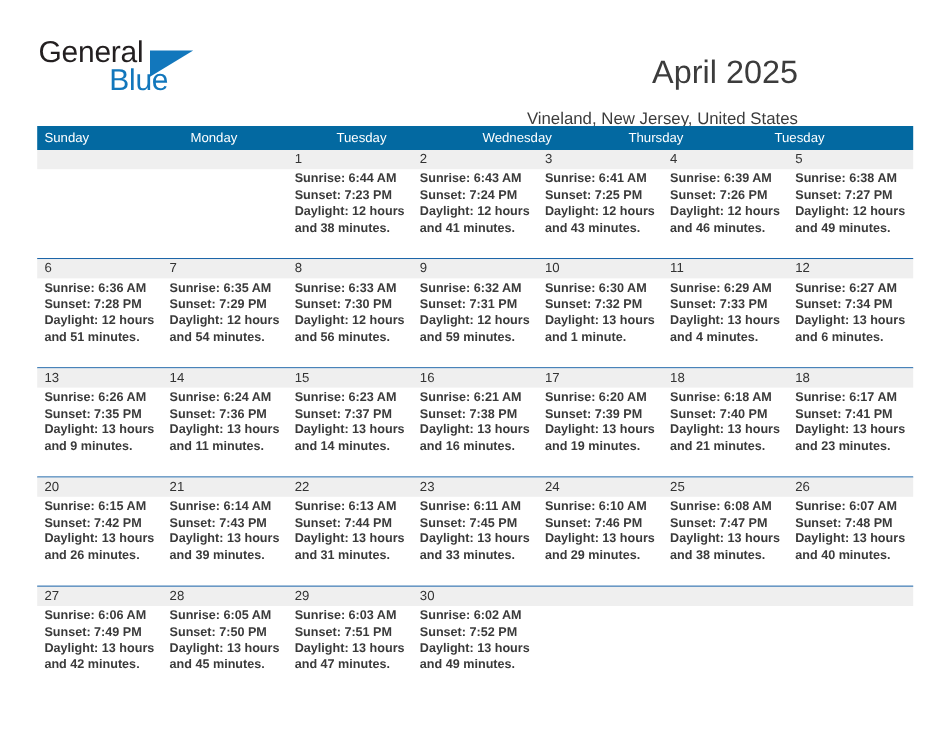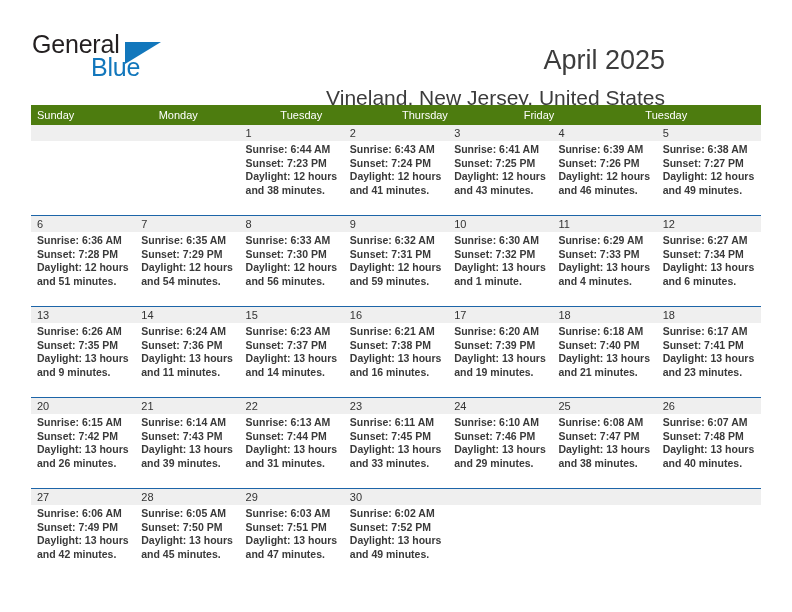--- a/index.html
+++ b/index.html
@@ -70,37 +70,37 @@
     top: 15px;
     text-align: right;
   }
   .month-title {
     font-size: 27px;
     color: #3c3c3c;
     line-height: 34px;
     white-space: nowrap;
   }
   .location {
-    font-size: 21px;
+    font-size: 14px;
     color: #3c3c3c;
     line-height: 22px;
     margin-top: 10px;
     white-space: nowrap;
   }
 
   
   .calendar {
     position: absolute;
     left: 31px;
     top: 105px;
     width: 730px;
   }
   .cal-head {
     display: flex;
-    background: #4d7c0f;
+    background: #0369a1;
     height: 20px;
   }
   .cal-head .hcell {
     flex: 1 1 0;
     color: #ffffff;
     font-size: 11px;
     line-height: 20px;
     padding-left: 6px;
     box-sizing: border-box;
     overflow: hidden;
@@ -171,22 +171,22 @@
       <div class="location">Vineland, New Jersey, United States</div>
     </div>
 
   </div>
 
   <div class="calendar">
     <div class="cal-head" id="weekday-header-row">
         <div class="hcell">Sunday</div>
         <div class="hcell">Monday</div>
         <div class="hcell">Tuesday</div>
+        <div class="hcell">Wednesday</div>
         <div class="hcell">Thursday</div>
-        <div class="hcell">Friday</div>
         <div class="hcell">Tuesday</div>
       </div>
     <div id="calendar-body">
         <div class="week">
           <div class="week-band"></div>
           <div class="week-row">
             <div class="daycell">
               <div class="daynum empty"></div>
             </div>
             <div class="daycell">

